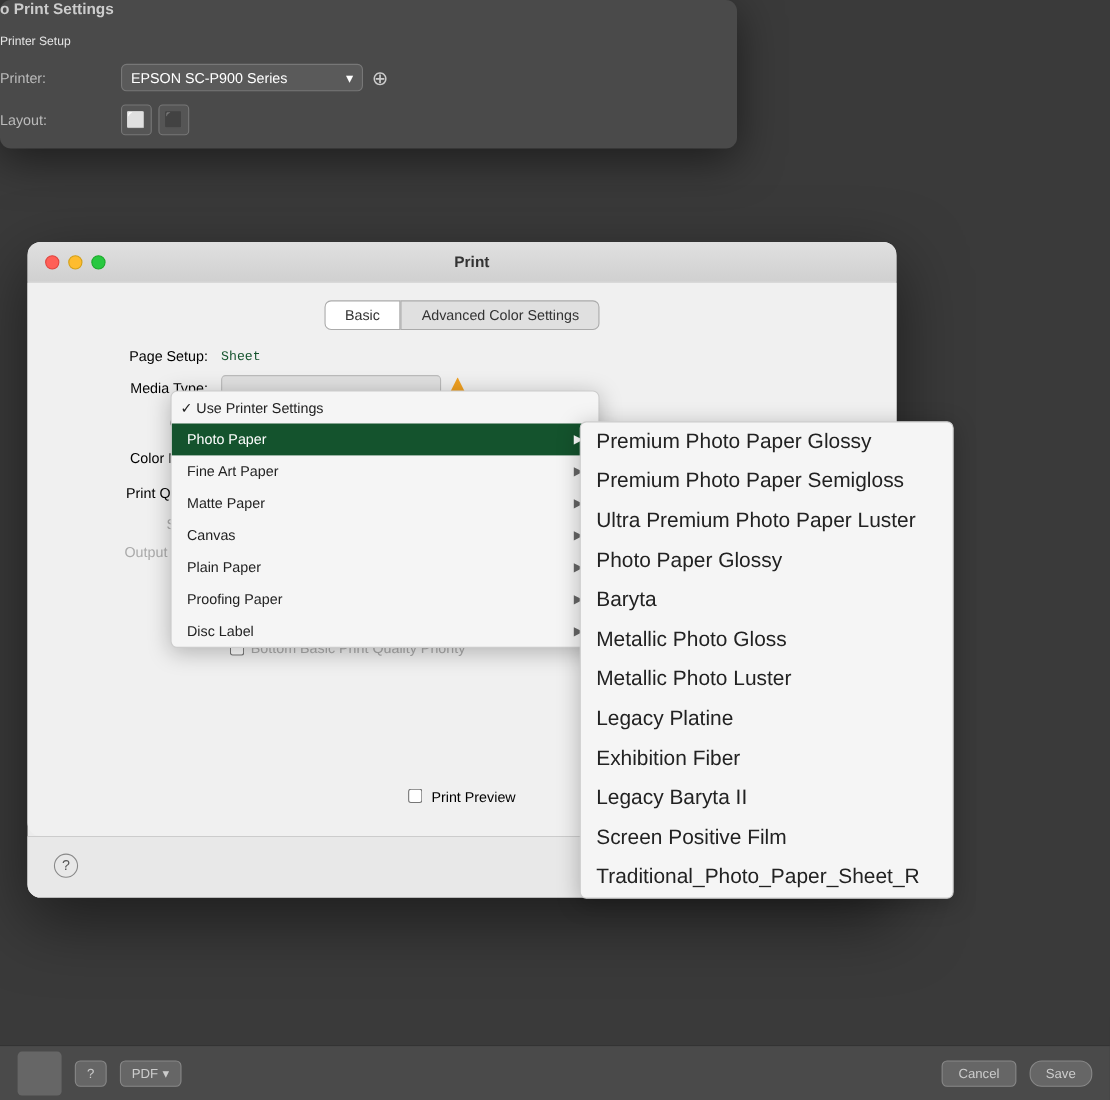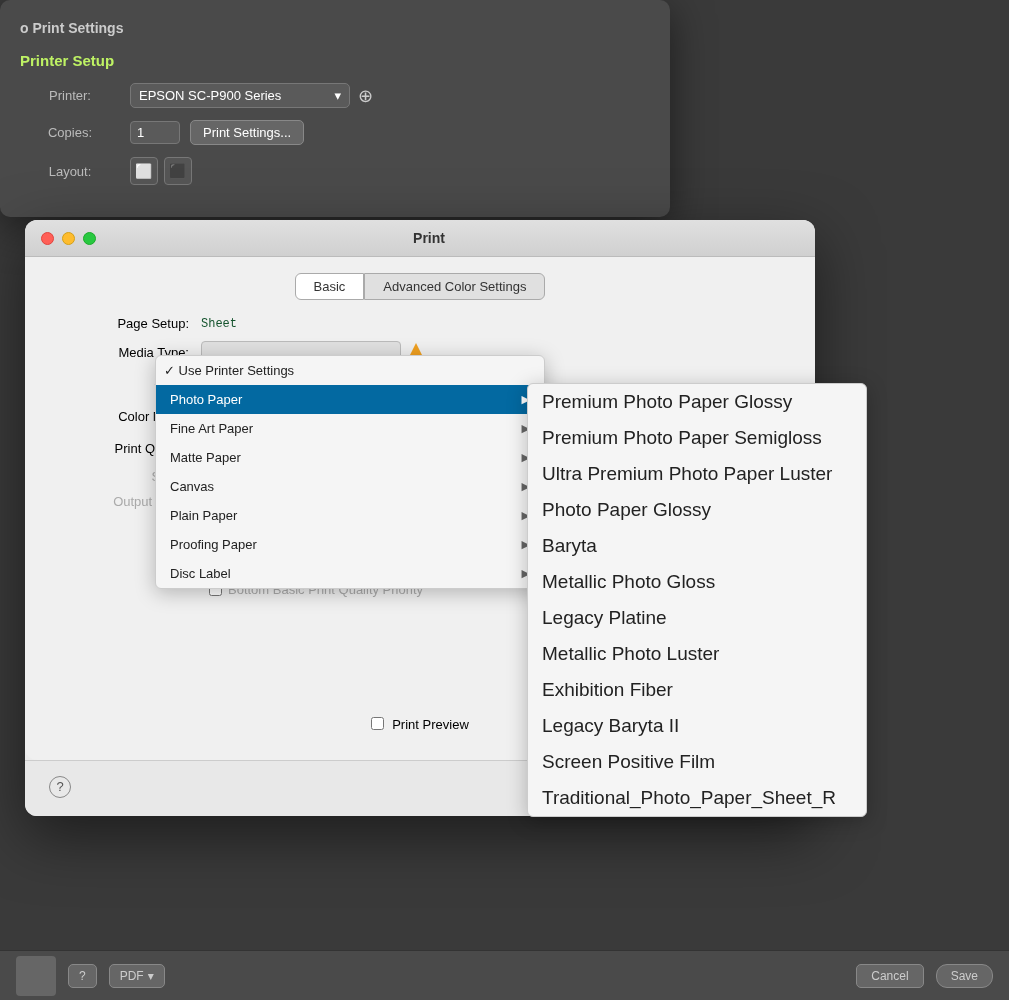--- a/index.html
+++ b/index.html
@@ -14,44 +14,43 @@
     }
 
     
     .bg-panel {
       position: absolute;
       top: 0;
       left: 0;
       width: 670px;
       background: #4a4a4a;
       border-radius: 10px;
-      padding: 20px;
       box-shadow: 0 10px 40px rgba(0,0,0,0.5);
     }
     .bg-panel-title {
       color: #ccc;
       font-size: 14px;
       font-weight: 600;
       margin-bottom: 16px;
     }
     .bg-section-title {
-      color: #bef264;
-      font-size: 15px;
-      font-weight: 700;
+      color: #e5e5e5;
+      font-size: 11px;
+      font-weight: 400;
       margin-bottom: 14px;
     }
     .bg-row {
       display: flex;
       align-items: center;
       margin-bottom: 12px;
       color: #ccc;
     }
     .bg-row label {
       width: 100px;
-      text-align: center;
+      text-align: left;
       margin-right: 10px;
       color: #bbb;
     }
     .bg-select {
       background: #5a5a5a;
       border: 1px solid #777;
       border-radius: 5px;
       color: #fff;
       padding: 4px 8px;
       width: 220px;
@@ -223,21 +222,21 @@
     .menu-item {
       padding: 7px 14px;
       display: flex;
       align-items: center;
       justify-content: space-between;
       font-size: 13px;
       color: #222;
       cursor: pointer;
     }
     .menu-item:hover, .menu-item.selected {
-      background: #0369a1;
+      background: #14532d;
       color: #fff;
     }
     .menu-item.checked {
       padding-left: 8px;
     }
     .chevron-right {
       font-size: 11px;
       color: #666;
     }
     .menu-item.selected .chevron-right {
@@ -385,25 +384,20 @@
   <div class="bg-section-title">Printer Setup</div>
   <div class="bg-row">
     <label>Printer:</label>
     <div class="bg-select">
       <span>EPSON SC-P900 Series</span>
       <span>▾</span>
     </div>
     <button class="add-printer-btn">⊕</button>
   </div>
   <div class="bg-row">
-    <label>Copies:</label>
-    <input class="bg-input" type="text" value="1" style="">
-    <button class="bg-btn">Print Settings...</button>
-  </div>
-  <div class="bg-row">
     <label>Layout:</label>
     <div class="layout-icons">
       <div class="layout-icon-box">⬜</div>
       <div class="layout-icon-box">⬛</div>
     </div>
   </div>
 </div>
 
 <div class="print-dialog">
 
@@ -524,22 +518,22 @@
   </div>
 </div>
 
 <div class="submenu">
   <div class="submenu-item">Premium Photo Paper Glossy</div>
   <div class="submenu-item">Premium Photo Paper Semigloss</div>
   <div class="submenu-item">Ultra Premium Photo Paper Luster</div>
   <div class="submenu-item">Photo Paper Glossy</div>
   <div class="submenu-item">Baryta</div>
   <div class="submenu-item">Metallic Photo Gloss</div>
+  <div class="submenu-item">Metallic Photo Luster</div>
   <div class="submenu-item">Legacy Platine</div>
-  <div class="submenu-item">Metallic Photo Luster</div>
   <div class="submenu-item">Exhibition Fiber</div>
   <div class="submenu-item">Legacy Baryta II</div>
   <div class="submenu-item">Screen Positive Film</div>
   <div class="submenu-item">Traditional_Photo_Paper_Sheet_R</div>
 </div>
 
 <div class="taskbar">
   <div class="taskbar-thumb"></div>
   <button class="taskbar-btn">?</button>
   <div class="taskbar-btn">

